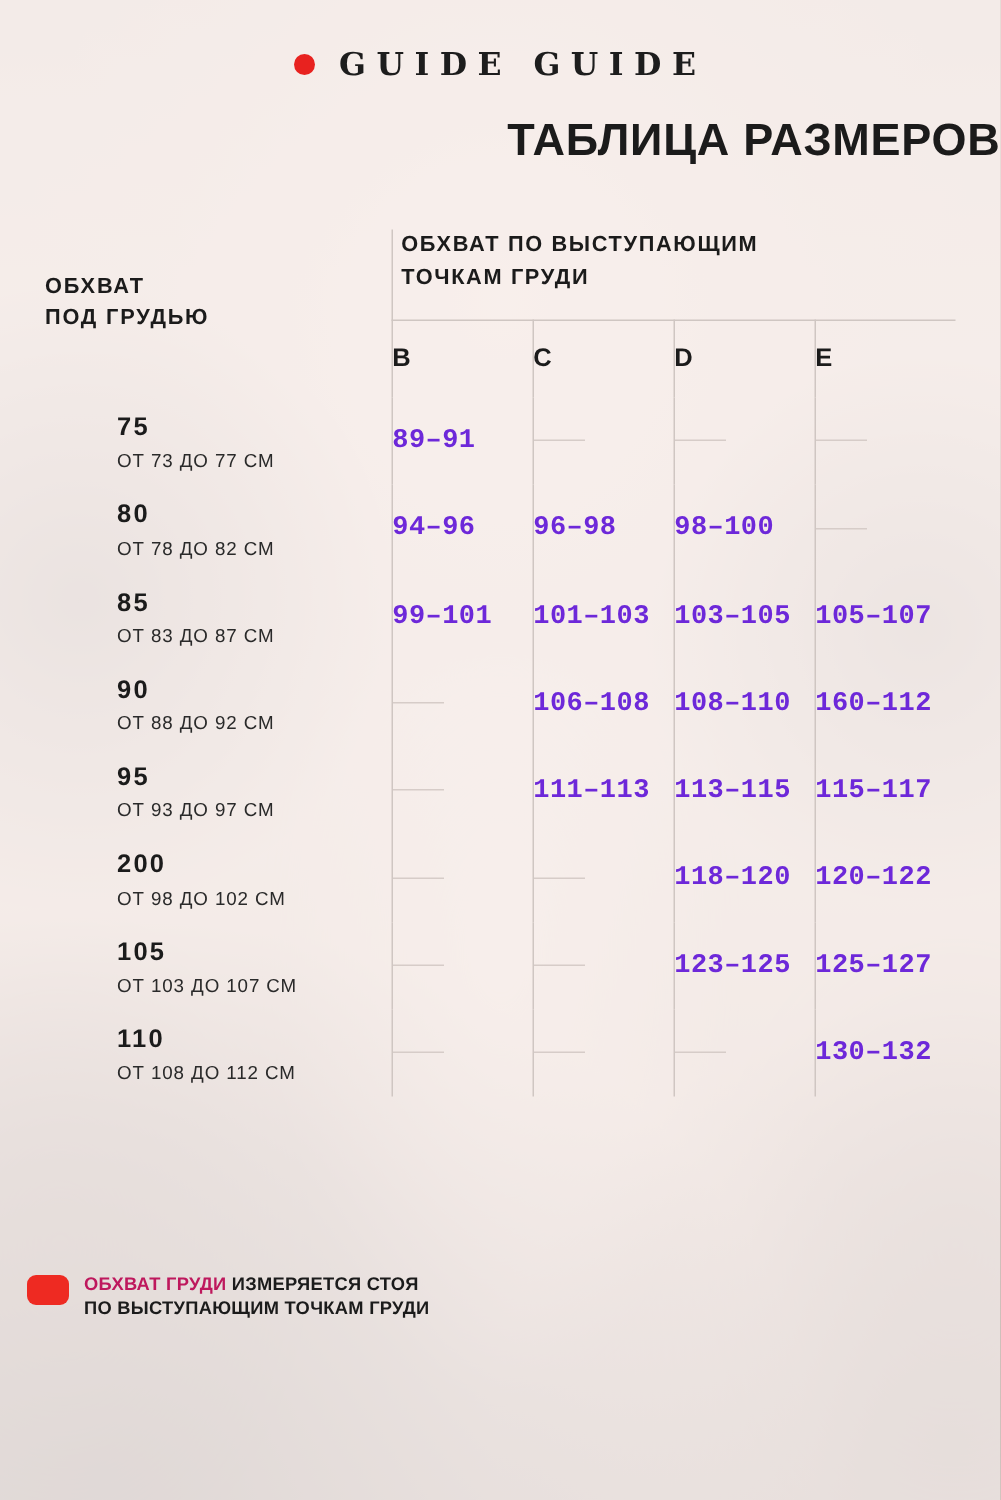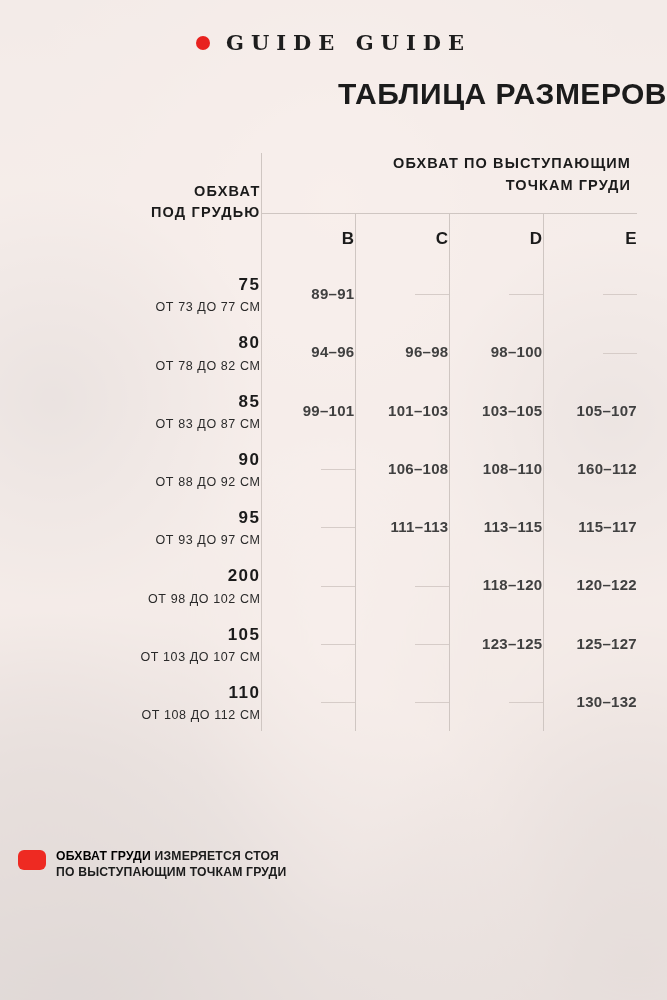--- a/index.html
+++ b/index.html
@@ -104,21 +104,21 @@
     width: 100%;
     border-collapse: collapse;
     table-layout: fixed;
   }
   table.size-table col.c-under { width: 231px; }
   table.size-table col.c-cup  { width: 94px; }
 
   .size-table td, .size-table th {
     padding: 0;
     vertical-align: middle;
-    text-align: right;
+    text-align: left;
   }
 
   
   .hdr-under {
     font-size: 14.5px;
     font-weight: bold;
     letter-spacing: 1.2px;
     color: #1b1b1b;
     line-height: 1.45;
     padding-bottom: 14px !important;
@@ -158,24 +158,25 @@
   }
   .rowlabel .sub {
     font-size: 12.5px;
     font-weight: normal;
     letter-spacing: 0.6px;
     color: #2a2a2a;
     margin-top: 5px;
   }
 
   .val {
-    font-size: 15px;
-    font-weight: bold;
-    color: #404040;
+    font-size: 18px;
+    font-weight: bold;
+    color: #6d28d9;
     letter-spacing: 0.3px;
+    font-family: Liberation Mono, monospace;
   }
   .dash {
     display: inline-block;
     width: 34px;
     height: 1px;
     background: #d6ccc8;
     vertical-align: middle;
   }
 
   
@@ -200,21 +201,21 @@
     background: #ee2a22;
     margin-top: 2px;
   }
   .note-text {
     font-size: 12.2px;
     font-weight: bold;
     line-height: 1.35;
     color: #1b1b1b;
     letter-spacing: 0.2px;
   }
-  .note-text .accent { color: #000000; }
+  .note-text .accent { color: #be185d; }
 </style>
 </head>
 <body>
 
 <div id="bg">
   <div class="shoulder-l"></div>
   <div class="shoulder-r"></div>
   <div class="torso"></div>
 </div>
 <div id="veil"></div>

